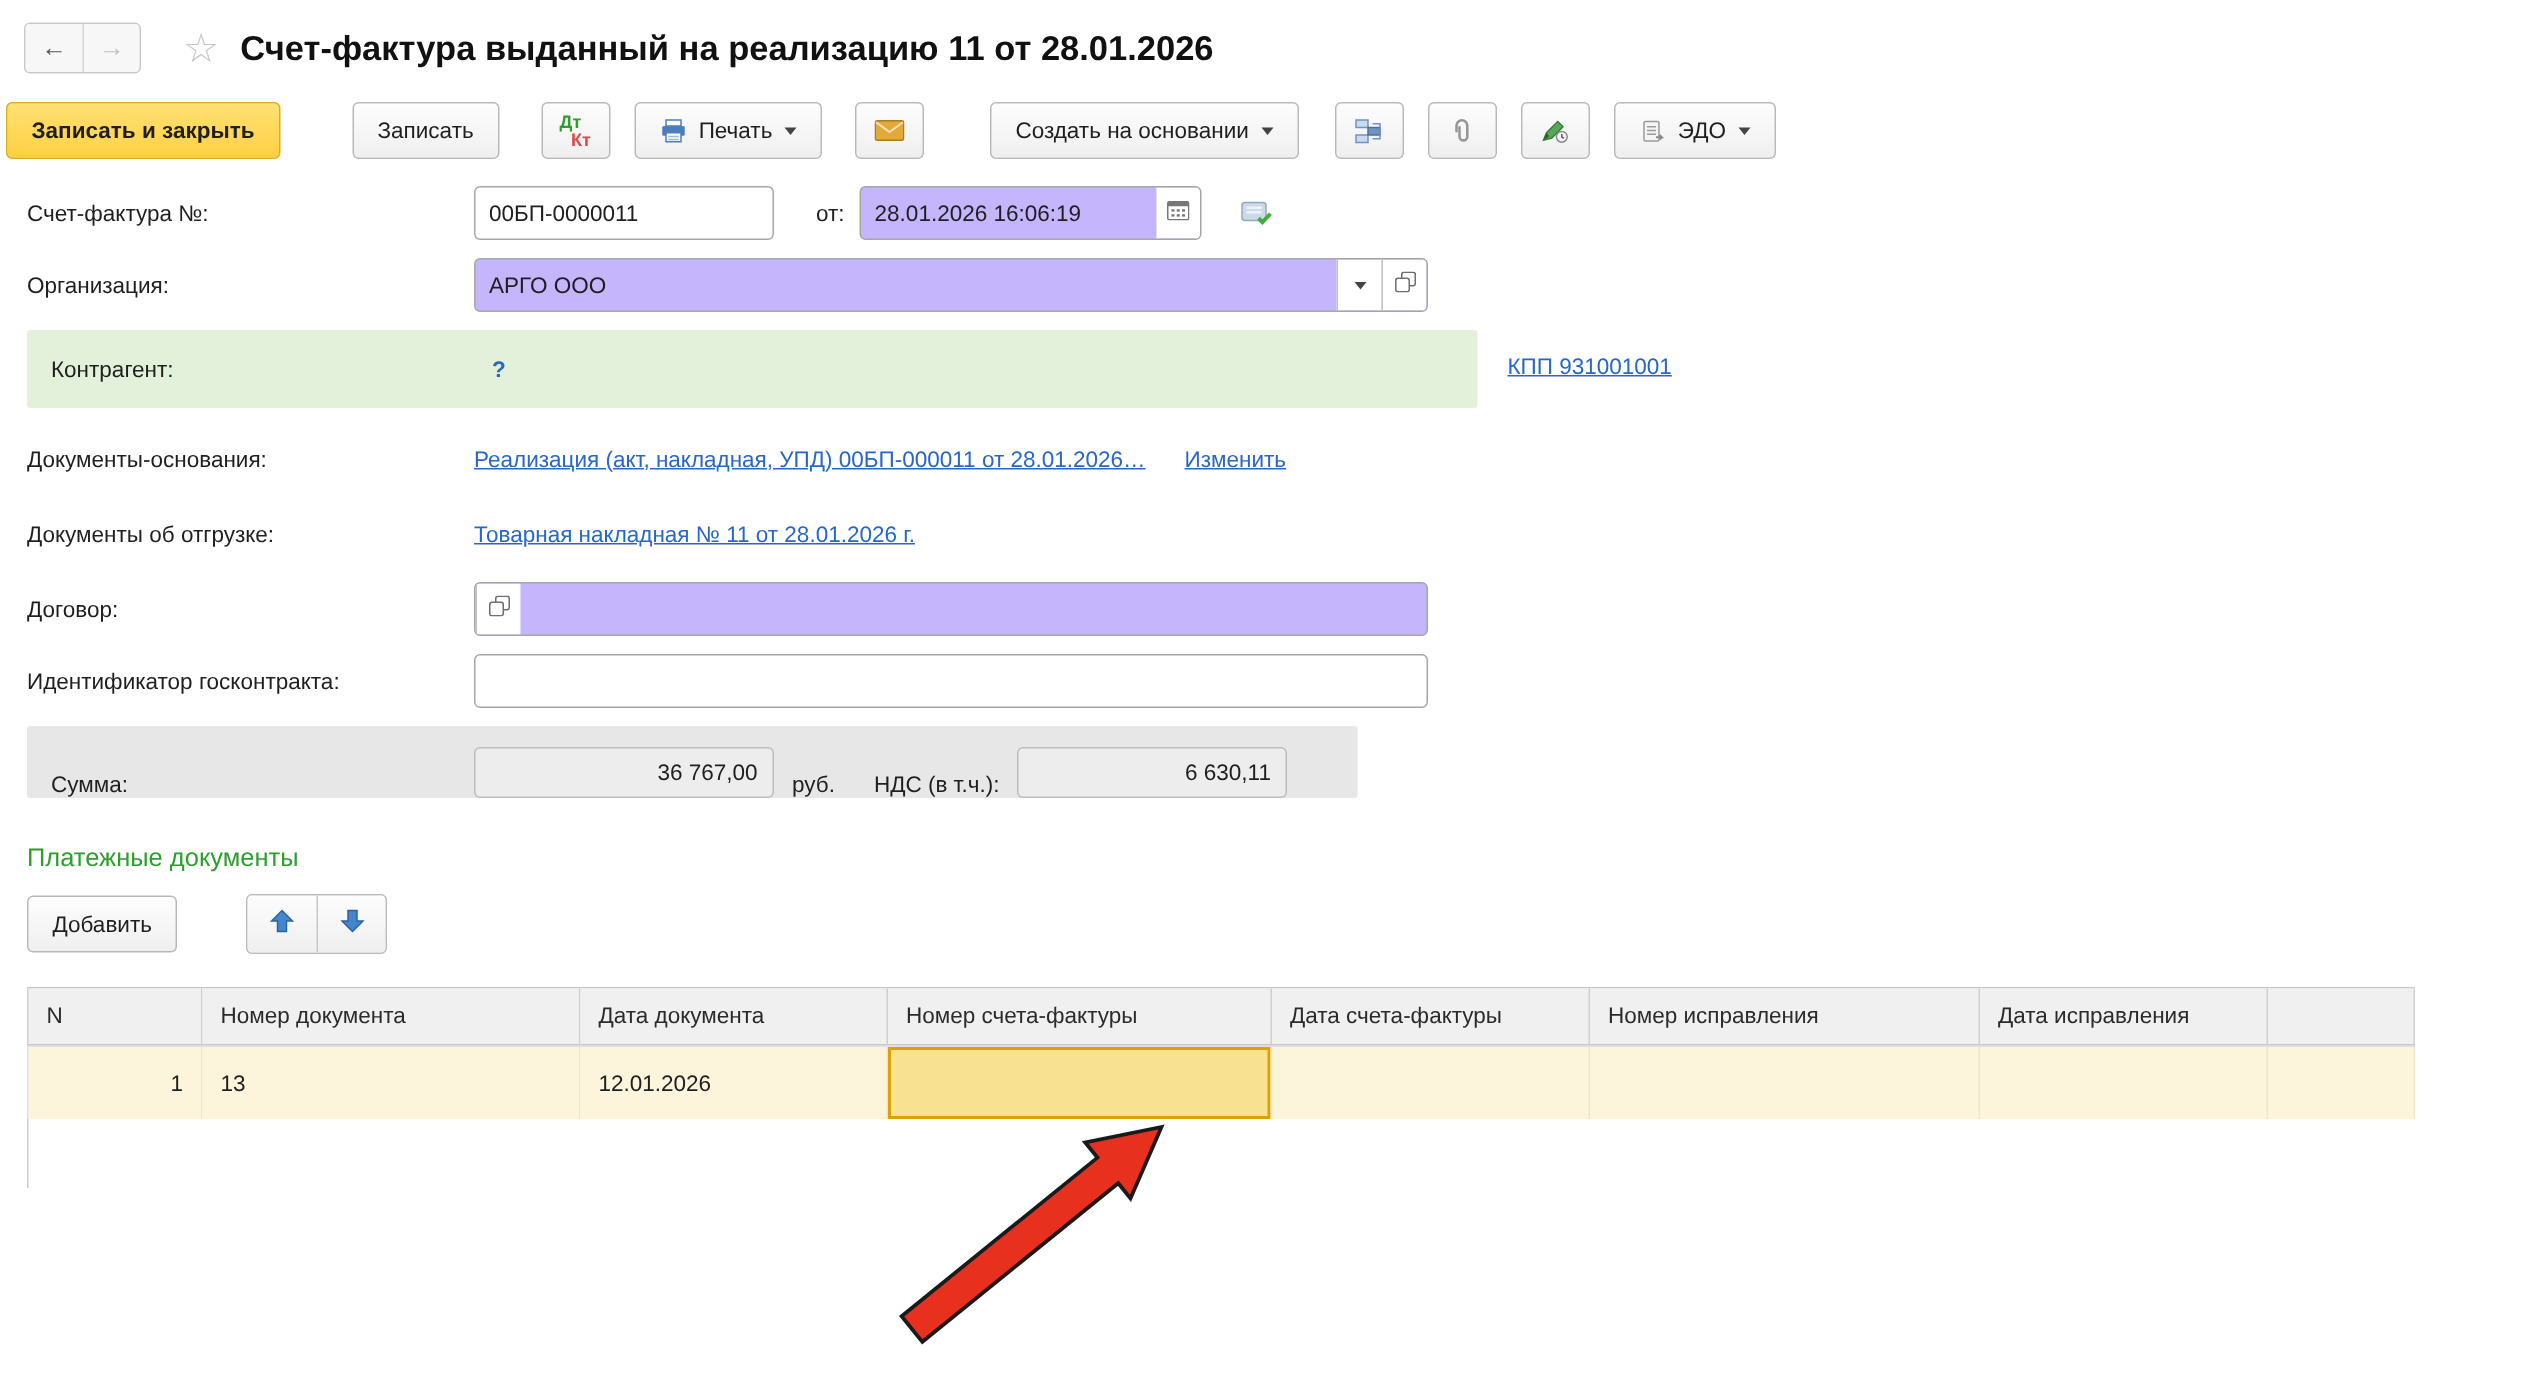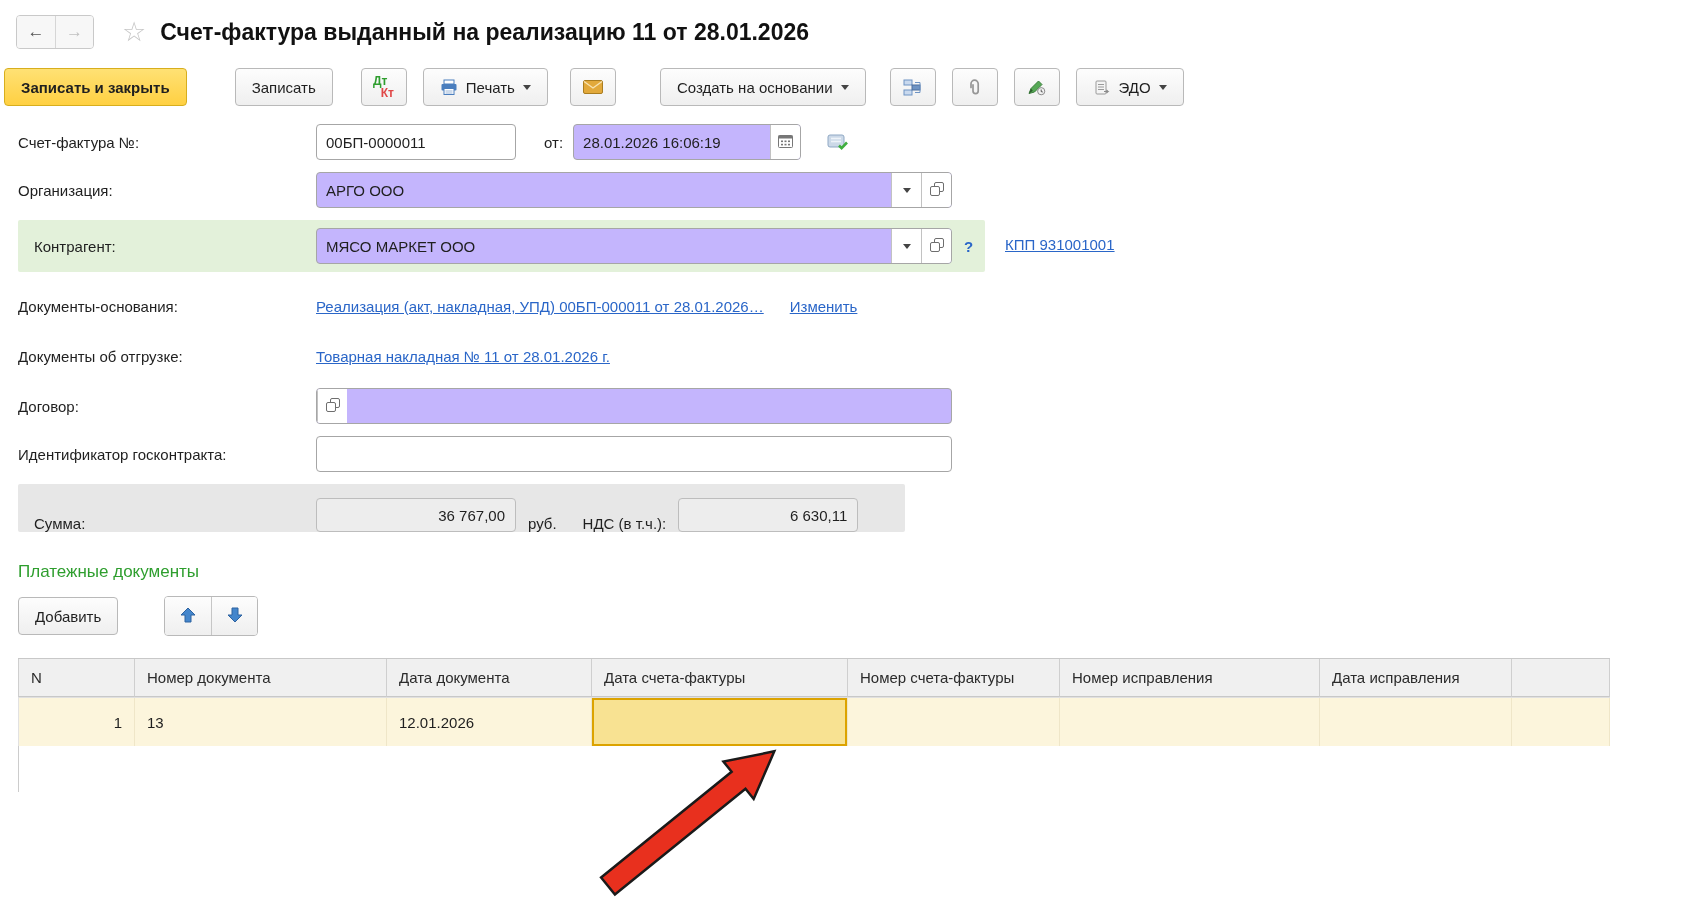--- a/index.html
+++ b/index.html
@@ -221,34 +221,20 @@
                 <rect x="0.5" y="4.5" width="9" height="9" rx="1.5" fill="#fff" stroke="#6e6e6e"></rect>
               </svg>
           </span>
         </div>
       </div>
     </div>
 
     <div class="cp-wrap">
       <div class="band-green">
         <div class="flabel">Контрагент:</div>
-        <div class="igroup" style="width:636px">
-          <div class="val">МЯСО МАРКЕТ ООО</div>
-          <div class="seg">
-              <span class="caret"></span>
-            </div>
-          <div class="seg">
-            <span>
-              <svg width="14" height="14" viewBox="0 0 14 14">
-                  <rect x="4.5" y="0.5" width="9" height="9" rx="1.5" fill="#fff" stroke="#6e6e6e"></rect>
-                  <rect x="0.5" y="4.5" width="9" height="9" rx="1.5" fill="#fff" stroke="#6e6e6e"></rect>
-                </svg>
-            </span>
-          </div>
-        </div>
         <span class="help-q">?</span>
       </div>
       <a class="lnk kpp">КПП 931001001</a>
     </div>
 
     <div class="frow" style="margin-top:16px">
       <div class="flabel">Документы-основания:</div>
       <a class="lnk">Реализация (акт, накладная, УПД) 00БП-000011 от 28.01.2026…</a>
       <a class="lnk" style="margin-left:26px">Изменить</a>
     </div>
@@ -306,22 +292,22 @@
         </span>
       </button>
     </div>
   </div>
 
   <div class="tblwrap">
     <div class="tbl">
       <div class="th">N</div>
       <div class="th">Номер документа</div>
       <div class="th">Дата документа</div>
+      <div class="th">Номер счета-фактуры</div>
       <div class="th">Дата счета-фактуры</div>
-      <div class="th">Номер счета-фактуры</div>
       <div class="th">Номер исправления</div>
       <div class="th">Дата исправления</div>
       <div class="th"></div>
     </div>
     <div class="tbl tbl-bottom">
       <div class="td">1</div>
       <div class="td">13</div>
       <div class="td">12.01.2026</div>
       <div class="td sel"></div>
       <div class="td"></div>

